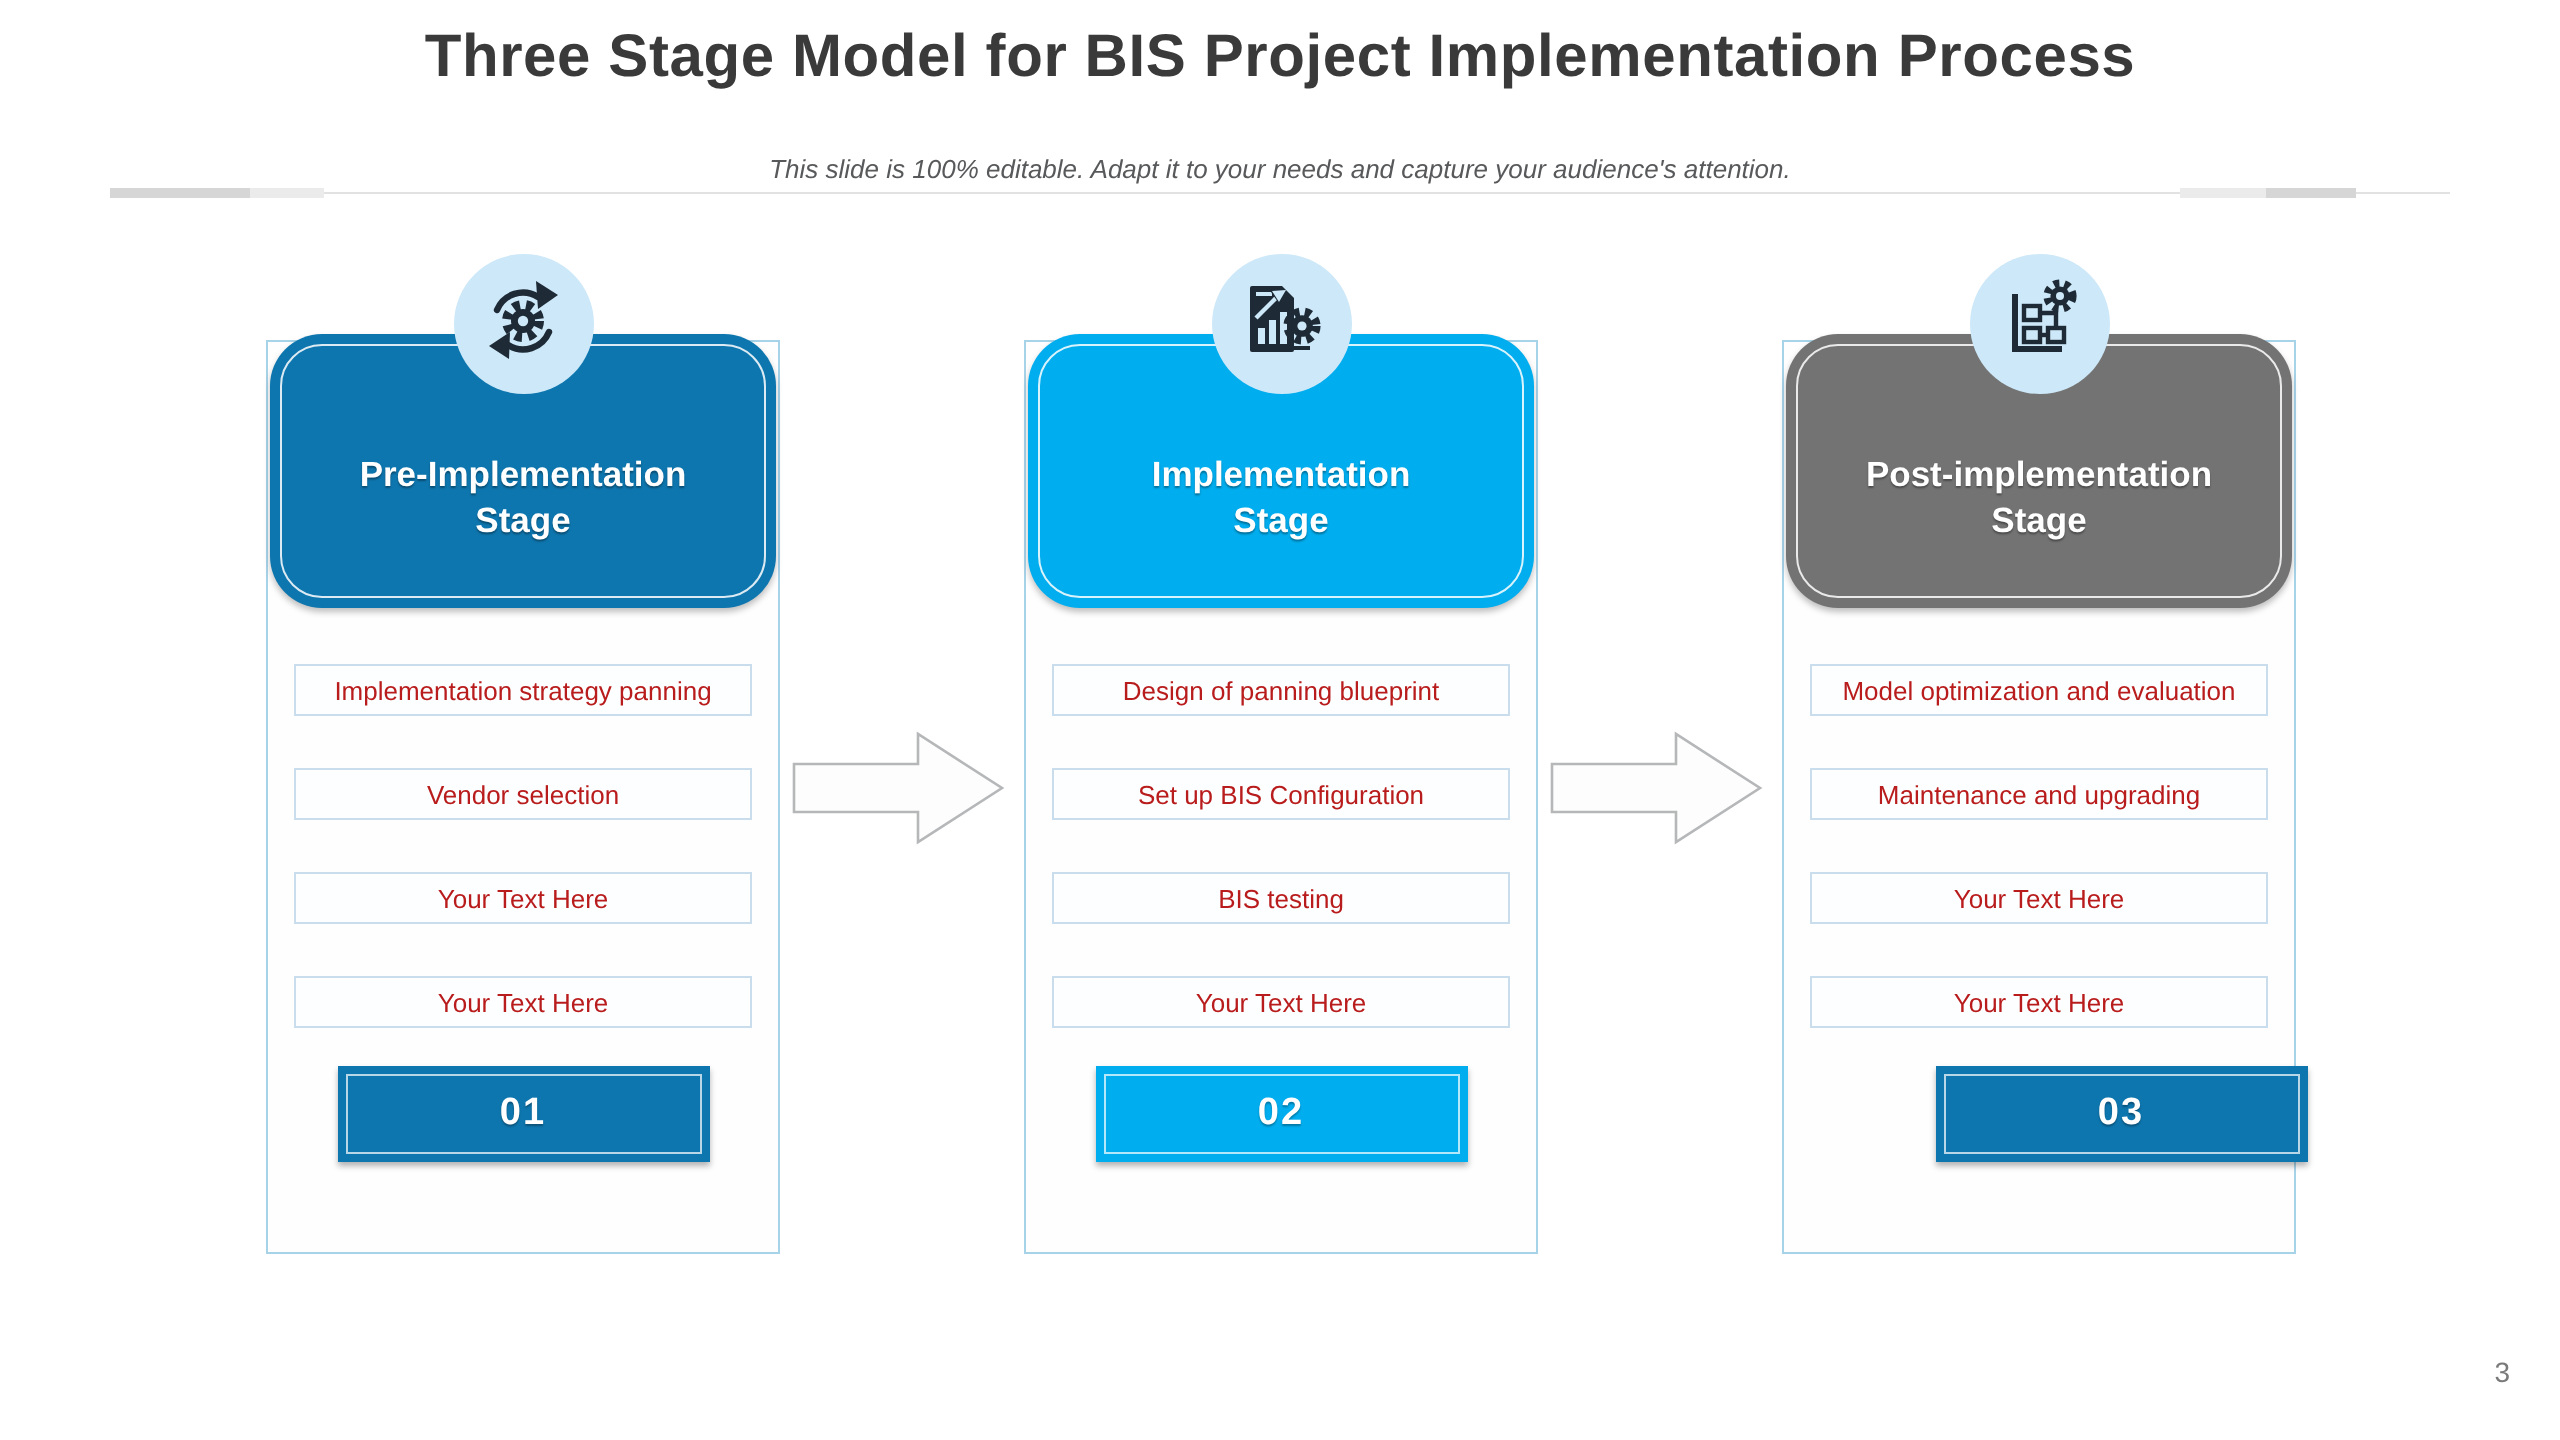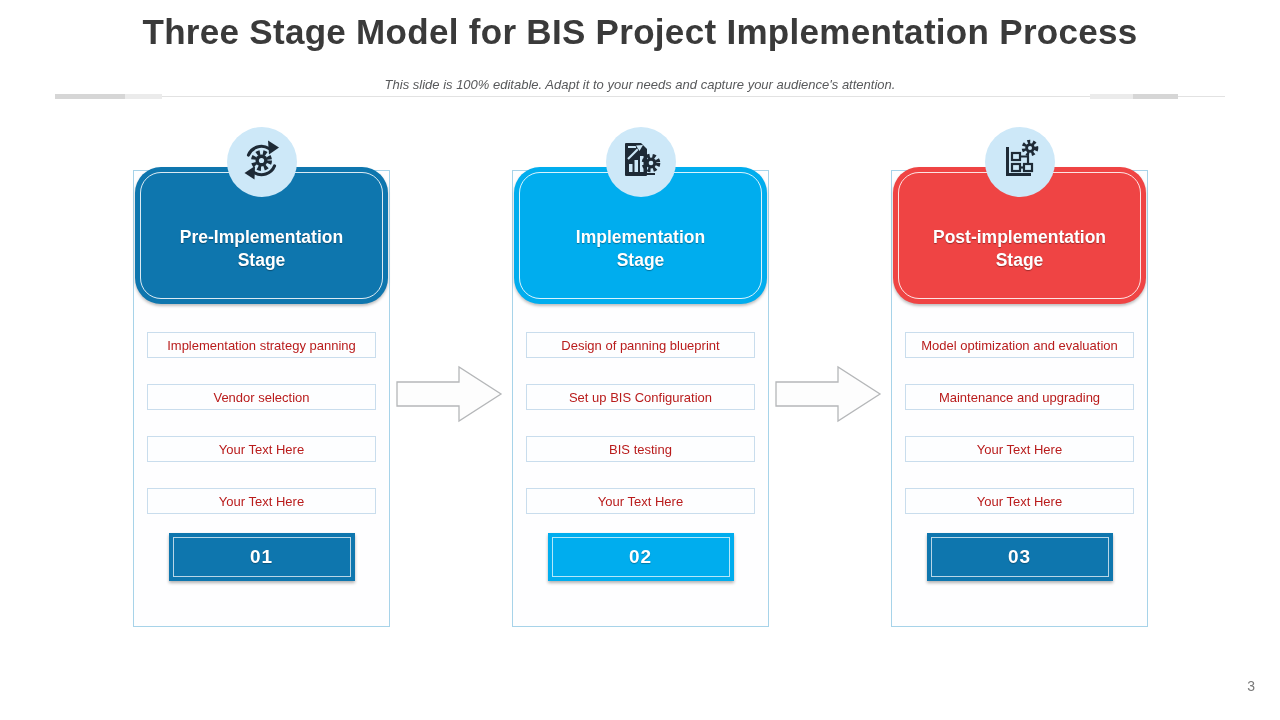--- a/index.html
+++ b/index.html
@@ -1,21 +1,21 @@
 <!DOCTYPE html>
 <html><head>
 <meta charset="utf-8">
 <style>
   * { margin:0; padding:0; box-sizing:border-box; }
   html,body { width:1280px; height:720px; font-family:"Liberation Sans", sans-serif; }
   body { position:relative; background:#ffffff; overflow:hidden; }
 
   .slide-title {
     position:absolute; top:12px; left:0; width:100%;
-    text-align:center; font-size:35px; font-weight:bold; color:#3a3a3a;
+    text-align:center; font-size:30px; font-weight:bold; color:#3a3a3a;
     letter-spacing:0.3px;
   }
   .slide-subtitle {
     position:absolute; top:77px; left:0; width:100%;
     text-align:center; font-size:13px; color:#58595b;font-style:italic;
   }
 
   .divider-line { position:absolute; top:96px; left:55px; width:1170px; height:1px; background:#e2e2e2; }
   .divider-seg { position:absolute; top:94px; height:5px; }
   .seg-dark { background:#d6d6d6; }
@@ -173,21 +173,21 @@
     <span class="stage-badge-num">02</span>
   </div>
 </div>
 
 <svg class="flow-arrow arrow-2" viewBox="0 0 108 58">
   <polygon points="1,17 63,17 63,2 105,29 63,56 63,41 1,41" fill="#fdfdfd" stroke="#b5b7b9" stroke-width="1.3"></polygon>
 </svg>
 
 <div class="stage-column col-3">
   <div class="card-outline"></div>
-  <div class="stage-header" style="background-color: #ef4444;">
+  <div class="stage-header" style="background-color: #737373;">
     <div class="stage-header-text">
       <span>Post-implementation</span>
       <span>Stage</span>
     </div>
   </div>
   <div class="icon-circle">
     <span>
       <svg width="48" height="48" viewBox="0 0 48 48">
         <rect x="10" y="11" width="3" height="29" fill="#1e2a36"></rect>
         <rect x="10" y="37" width="25" height="3" fill="#1e2a36"></rect>
@@ -203,18 +203,18 @@
         <circle cx="34" cy="12" r="2" fill="#cde8f8"></circle>
       </svg>
     </span>
   </div>
   <div class="stage-items">
     <div class="stage-item">Model optimization and evaluation</div>
     <div class="stage-item">Maintenance and upgrading</div>
     <div class="stage-item">Your Text Here</div>
     <div class="stage-item">Your Text Here</div>
   </div>
-  <div class="stage-badge" style="background-color: rgb(14, 118, 174);">
+  <div class="stage-badge" style="background-color: rgb(14, 118, 174); margin-left: 41px;">
     <span class="stage-badge-num">03</span>
   </div>
 </div>
 
 <div class="page-number">3</div>
 
 </body></html>

